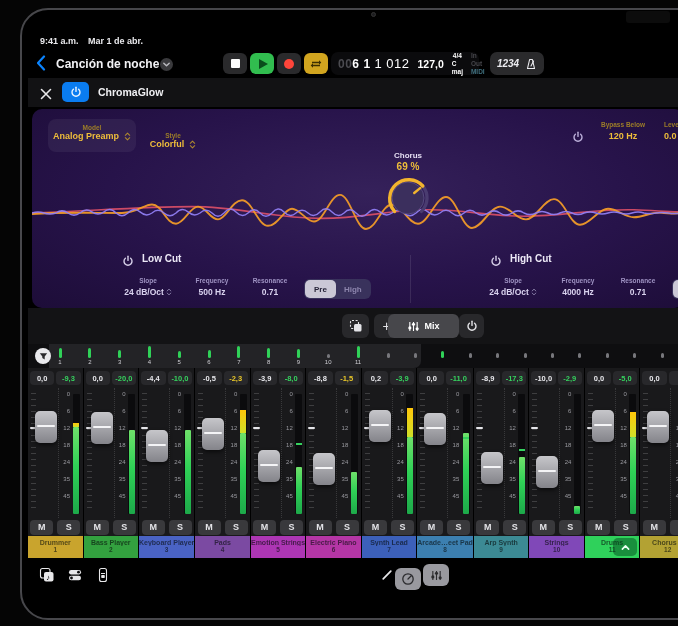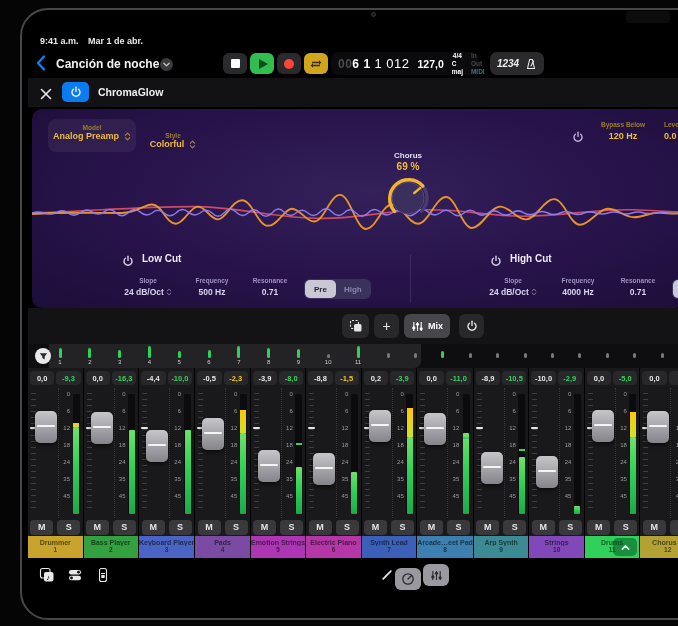--- a/index.html
+++ b/index.html
@@ -87,21 +87,21 @@
   .seg .on  { background:#cbc8d6; color:#262338; border:none; border-radius:5px; font-size:8px; font-weight:700; padding:0 9px; }
   .seg .off { background:transparent; color:#8d85ad; border:none; font-size:8px; font-weight:700; padding:0 8px; }
   .vdiv { position:absolute; left:378px; top:146px; width:1px; height:48px; background:rgba(255,255,255,.10); }
 
   
   .mixbar { position:absolute; left:0; top:278px; width:100%; height:36px; background:#131315; }
   .mixbar .btn { position:absolute; top:6px; height:24px; border:none; border-radius:6px; background:#28282b;
                  color:#e4e4e8; display:flex; align-items:center; justify-content:center; gap:4px; }
   .mixbar .copy { left:314px; width:27px; }
   .mixbar .add  { left:346px; width:25px; font-size:14px; font-weight:500; }
-  .mixbar .mix  { left:376px; width:46px; background:#47474b; font-size:9px; font-weight:700; color:#fff; }
+  .mixbar .mix  { left:360px; width:71px; background:#47474b; font-size:9px; font-weight:700; color:#fff; }
   .mixbar .pwr  { left:431px; width:25px; }
 
   
   .overview { position:absolute; left:0; top:314px; width:100%; height:24px; background:#0e0e10; }
   .ov-hl { position:absolute; left:21px; top:0; width:372px; height:24px; background:#232326; border-radius:0 0 7px 0; }
   .filter-btn { position:absolute; left:7px; top:4px; width:16px; height:16px; border-radius:50%; background:#e9e9ec;
                 border:none; display:flex; align-items:center; justify-content:center; color:#2a2a2c; }
   .ov-m { position:absolute; width:16px; text-align:center; }
   .ov-m .bar { margin:0 auto; width:3px; border-radius:1.5px; }
   .ov-m .n { font-size:6px; color:#cfcfd4; margin-top:1px; }
@@ -562,21 +562,21 @@
     <div class="nameblock" style="background: rgb(201, 164, 45);">
       <div class="nm">Drummer</div>
       <div class="no">1</div>
 
     </div>
   </div>
 
   <div class="strip">
     <div class="vals">
       <button class="pill vol">0,0</button>
-      <button class="pill peak grn">-16,3</button>
+      <button class="pill peak grn">-20,0</button>
     </div>
     <div class="fader-zone">
       <div class="pan-ruler">
                 <i class="pan-dash"></i>
               </div>
       <div class="scale">
                 <span style="top: 3px;">0</span>
                 <span style="top: 20px;">6</span>
                 <span style="top: 37px;">12</span>
                 <span style="top: 54px;">18</span>
@@ -804,21 +804,21 @@
     <div class="nameblock" style="background: rgb(60, 127, 176);">
       <div class="nm">Arcade…eet Pad</div>
       <div class="no">8</div>
 
     </div>
   </div>
 
   <div class="strip">
     <div class="vals">
       <button class="pill vol">-8,9</button>
-      <button class="pill peak grn">-10,5</button>
+      <button class="pill peak grn">-17,3</button>
     </div>
     <div class="fader-zone">
       <div class="pan-ruler">
                 <i class="pan-dash"></i>
               </div>
       <div class="scale">
                 <span style="top: 3px;">0</span>
                 <span style="top: 20px;">6</span>
                 <span style="top: 37px;">12</span>
                 <span style="top: 54px;">18</span>

